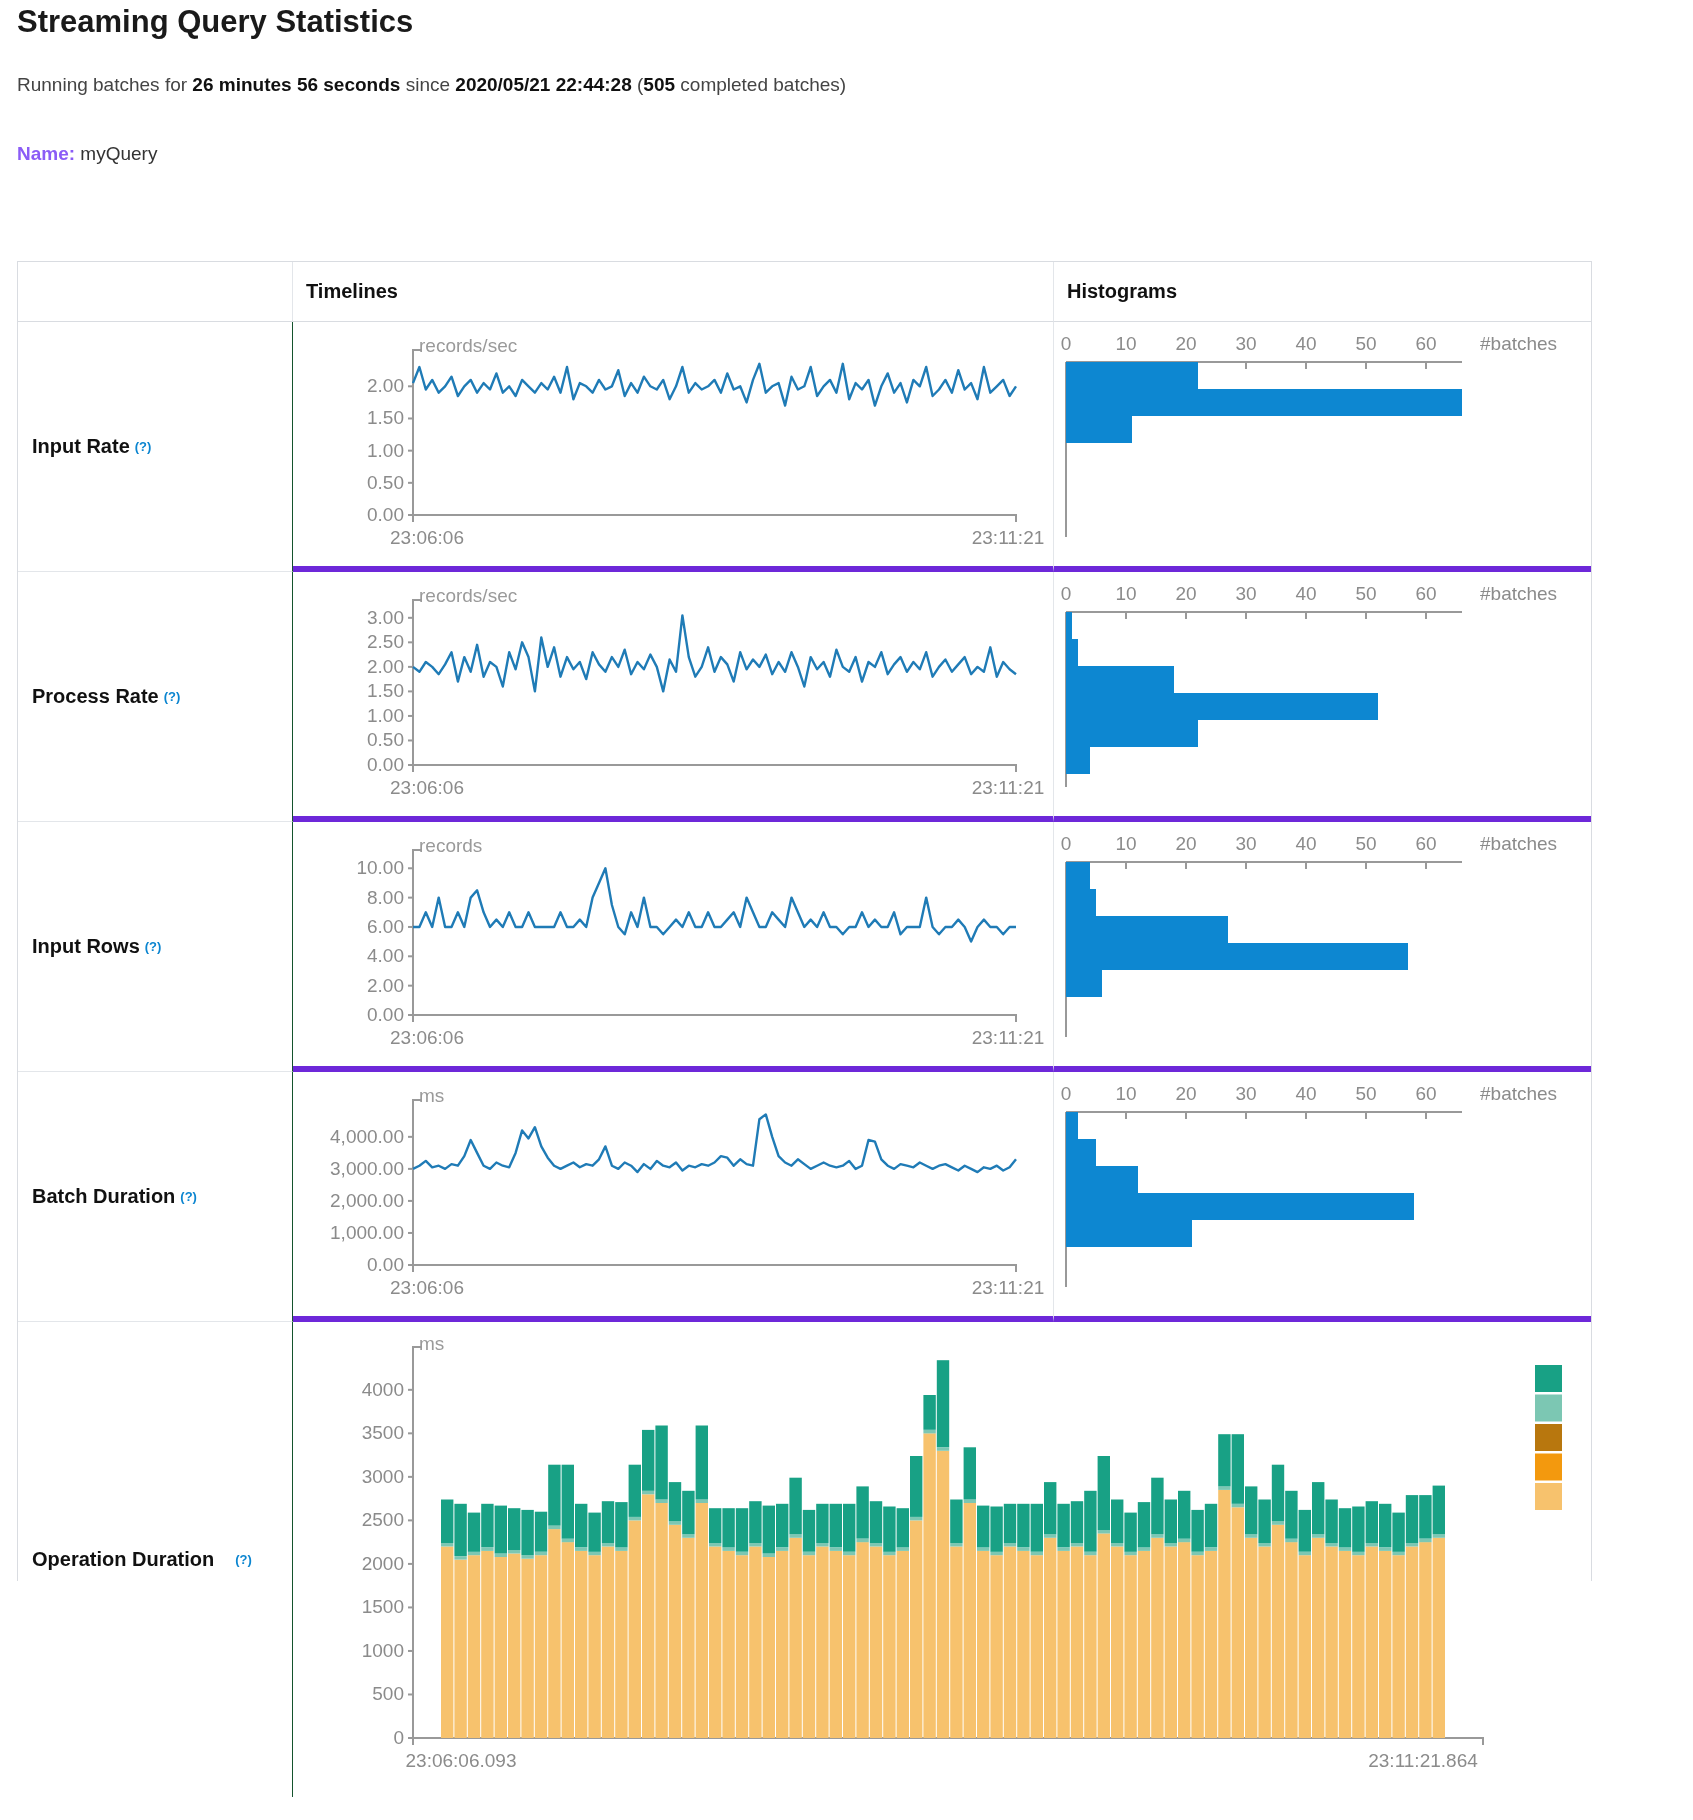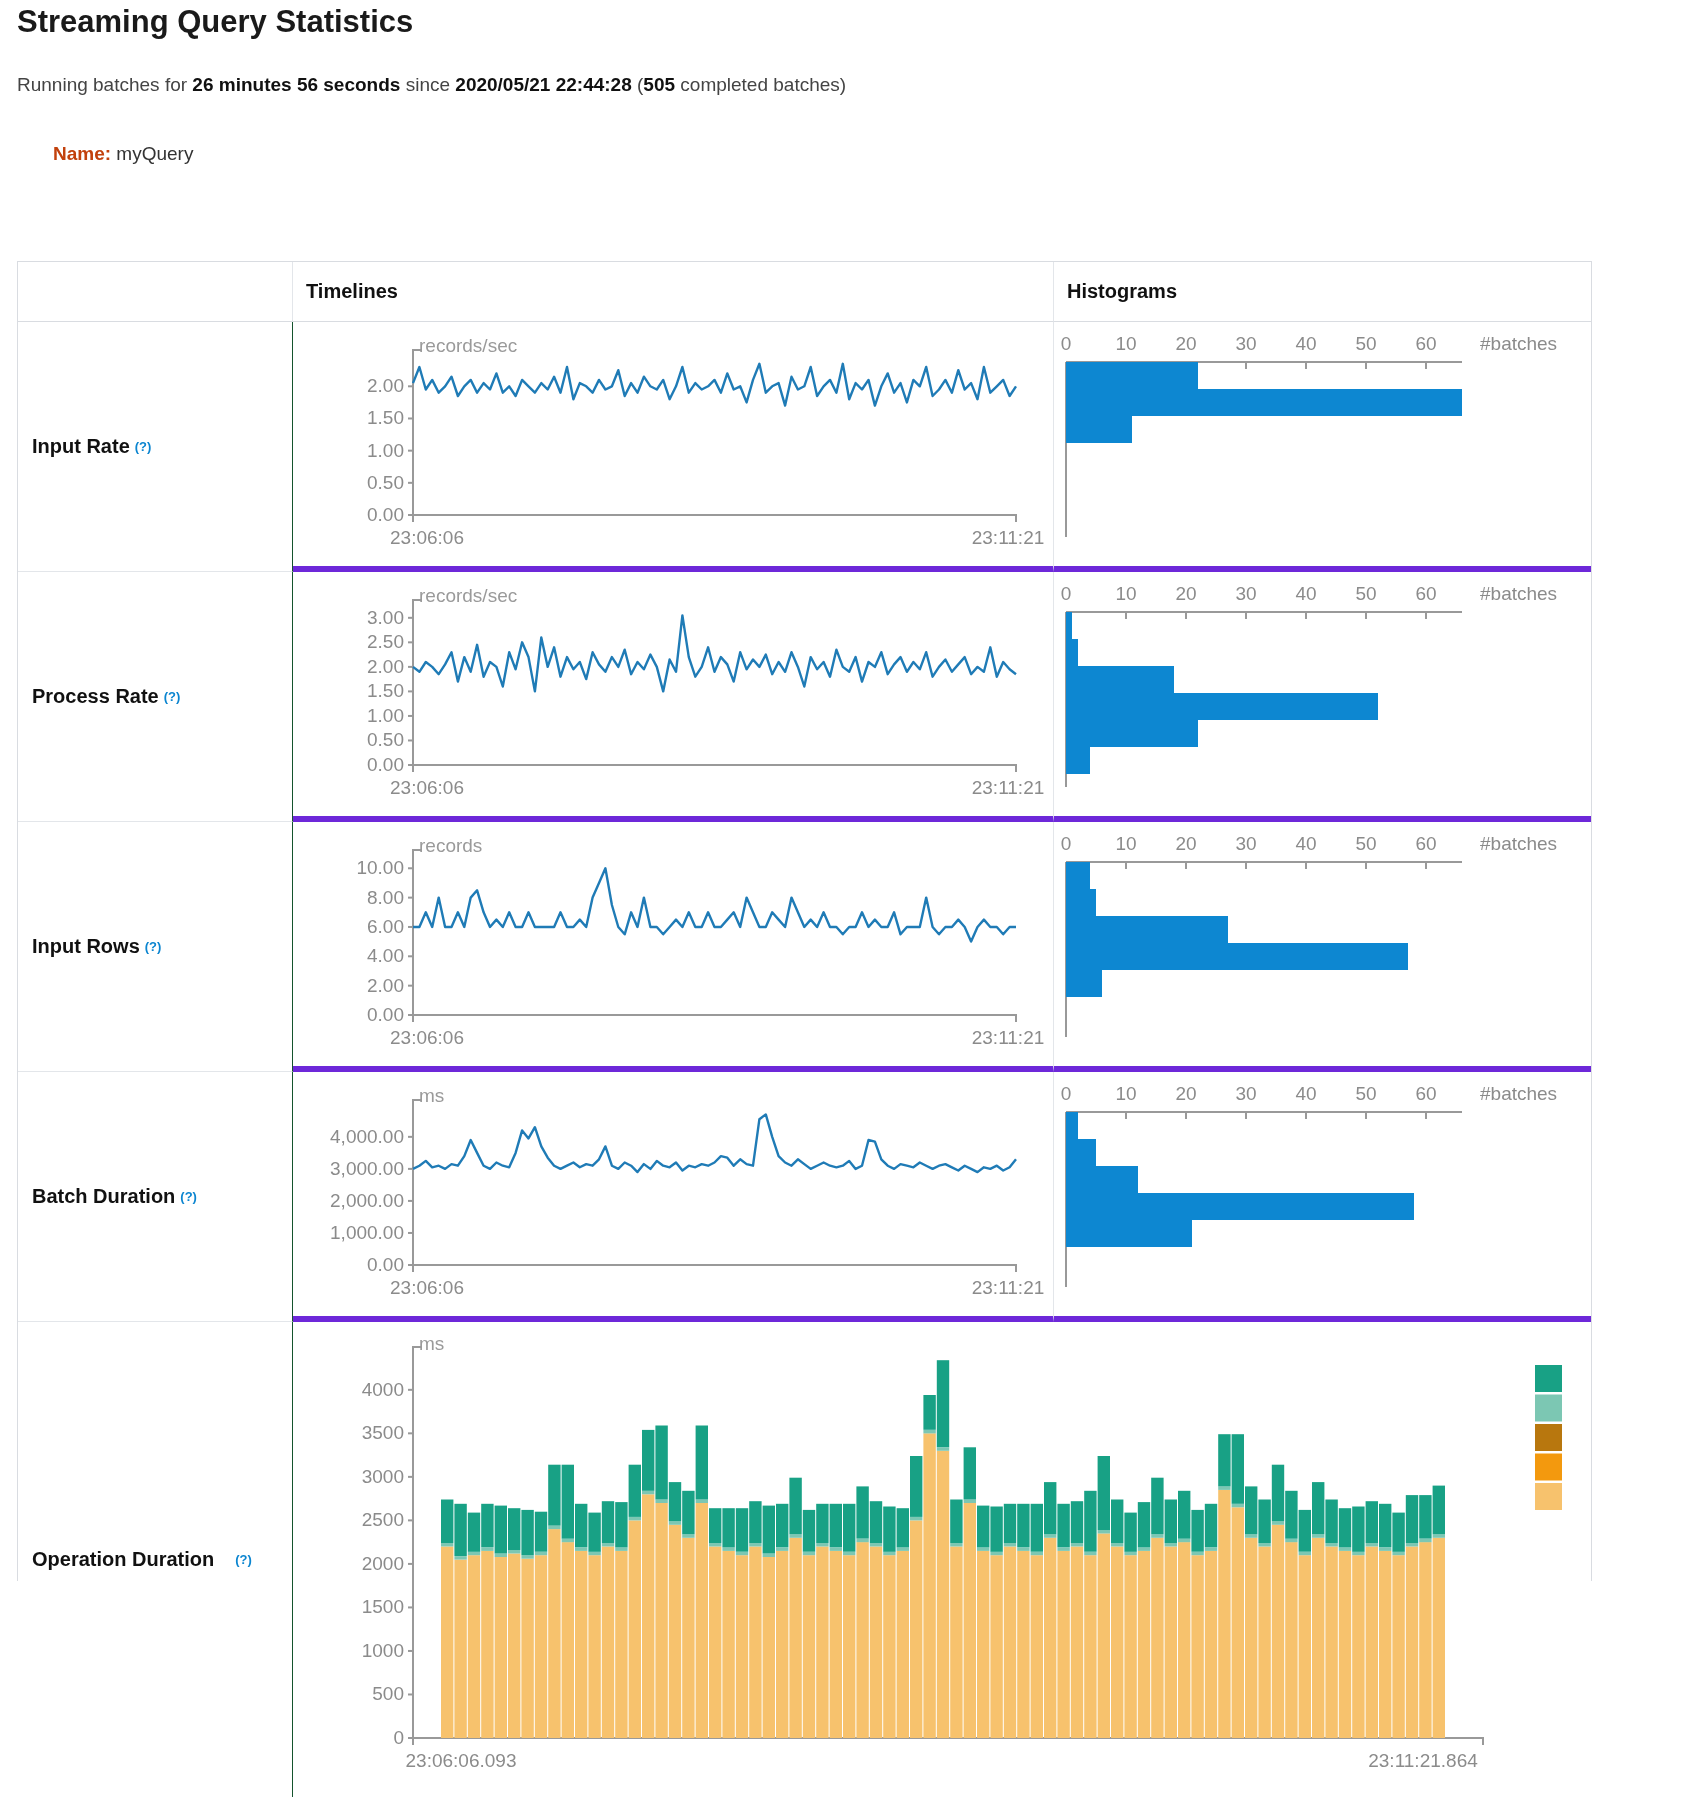--- a/index.html
+++ b/index.html
@@ -2,21 +2,21 @@
 <html><head>
 <meta charset="utf-8">
 <style>
   html,body{margin:0;padding:0;background:#fff;}
   body{font-family:"Liberation Sans","DejaVu Sans",sans-serif;color:#333;}
   .page{position:relative;width:1693px;height:1820px;background:#fff;overflow:hidden;}
   .title{position:absolute;left:17px;top:4px;font-size:31px;font-weight:700;color:#1a1a1a;margin:0;}
   .subtitle{position:absolute;left:17px;top:74px;font-size:19px;color:#444;}
   .subtitle b{color:#111;}
   .meta{position:absolute;left:17px;top:138px;font-size:19px;color:#333;line-height:32px;}
-  .meta b{color:#c2410c;margin-left:36px;}
+  .meta b{color:#8b5cf6;}
   .stats-table{position:absolute;left:17px;top:261px;width:1575px;height:1320px;
     border:1px solid #d9dce1;display:grid;box-sizing:border-box;
     grid-template-columns:275px 761px 537px;
     grid-template-rows:60px 250px 250px 250px 250px 475px;background:#fff;}
   .cell{box-sizing:border-box;overflow:hidden;background:#fff;}
   .hcell{display:flex;align-items:center;padding-left:13px;font-size:20px;font-weight:700;color:#111;border-bottom:1px solid #d9dce1;}
   .lblcell{display:flex;align-items:center;padding-left:14px;font-size:20px;font-weight:700;color:#111;
     border-right:1px solid #14532d;border-bottom:1px solid #e3e6ea;}
   .chartcell{border-bottom:6px solid #6d28d9;}
   .colsep{border-right:1px solid #e3e6ea;}

